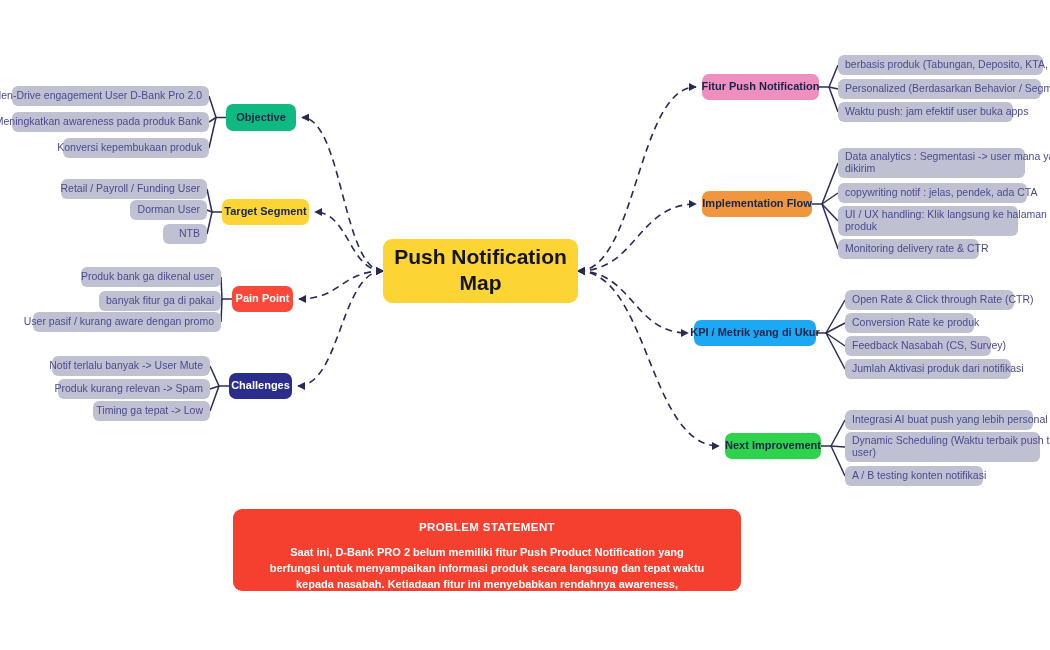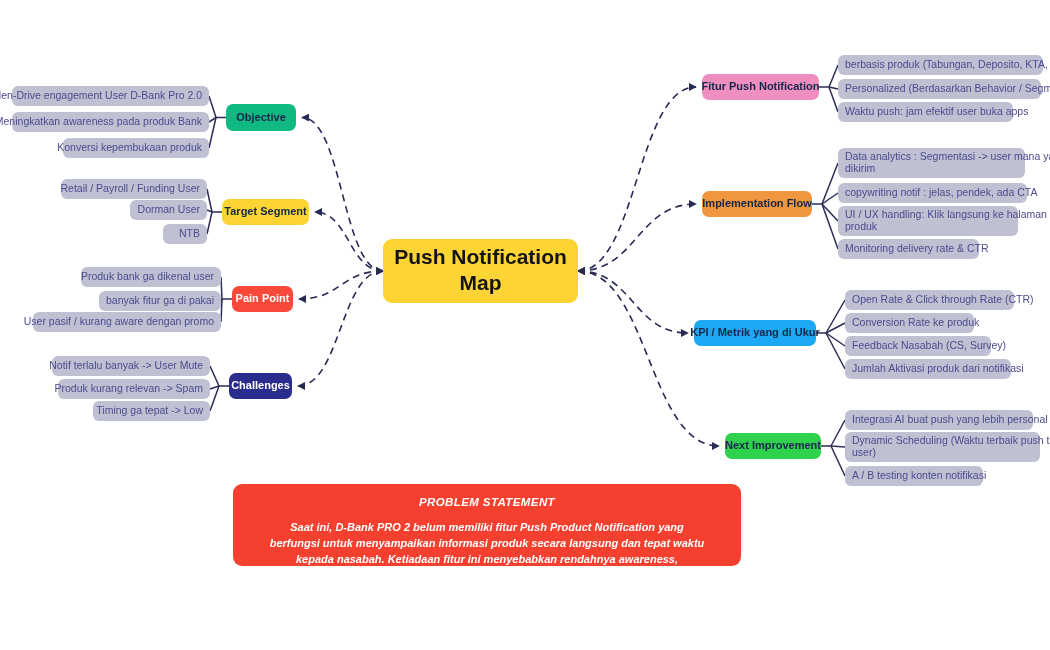--- a/index.html
+++ b/index.html
@@ -52,30 +52,29 @@
   }
   .dashed-link {
     stroke: #272a52;
     stroke-width: 1.6;
     fill: none;
     stroke-dasharray: 7 5;
   }
   .problem-box {
     position: absolute;
     left: 233px;
-    top: 484px;
+    top: 509px;
     width: 508px;
     height: 82px;
     background: #f6402f;
     border-radius: 9px;
     box-sizing: border-box;
     padding: 12px 22px 10px 22px;
     color: #ffffff;
     text-align: center;
-    font-style: italic;
   }
   .problem-title {
     font-family: "Liberation Sans", sans-serif;
     font-weight: bold;
     font-size: 11.5px;
     letter-spacing: 0.4px;
     margin: 0 0 9px 0;
   }
   .problem-body {
     font-family: "Liberation Sans", sans-serif;

